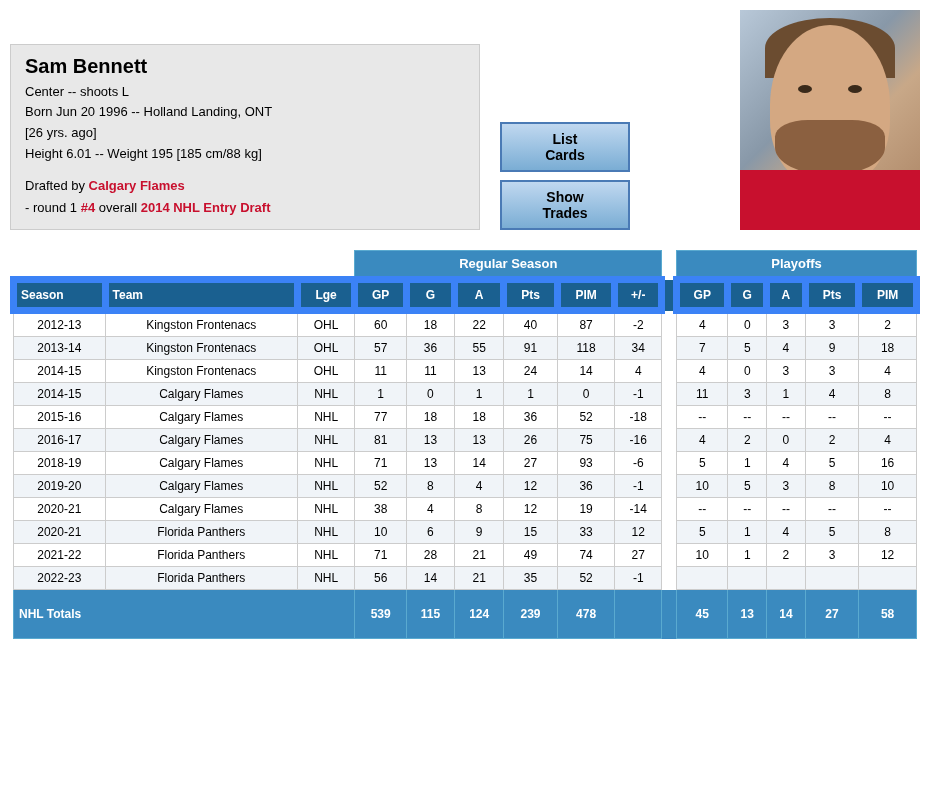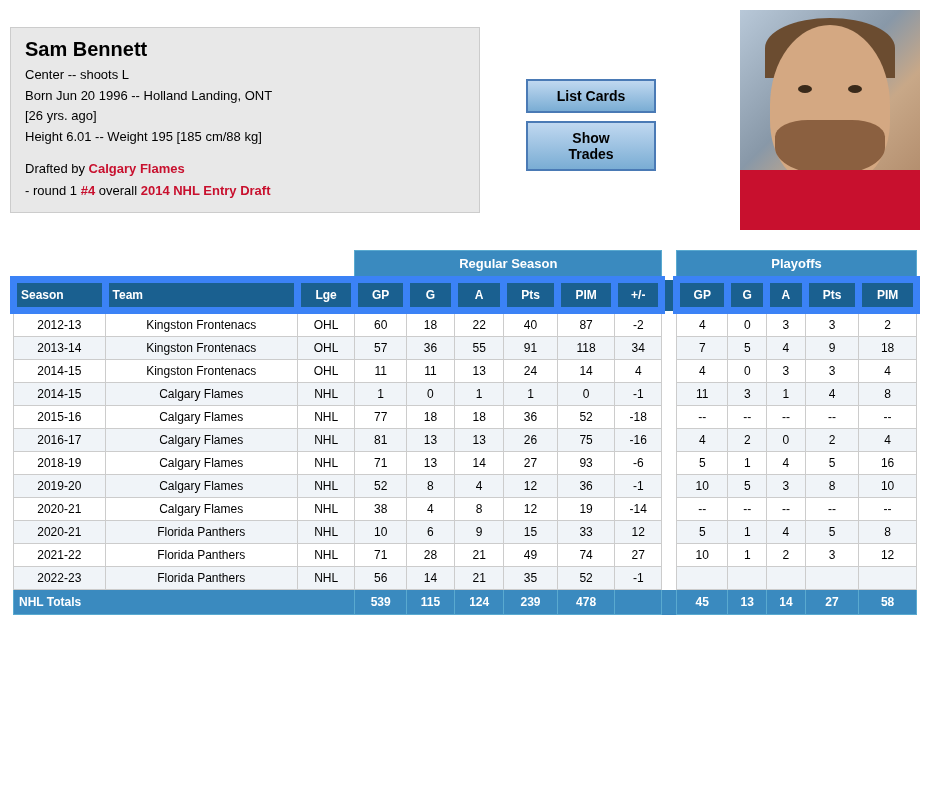--- a/index.html
+++ b/index.html
@@ -8,23 +8,22 @@
       font-size: 13px;
       background: #fff;
       width: 930px;
       min-height: 800px;
       padding: 10px;
       color: #000;
     }
 
     .top-section {
       display: flex;
-      align-items: center;
+      align-items: flex-end;
       margin-bottom: 20px;
-      gap: 26px;
     }
 
     .player-info {
       background: #e8e8e8;
       padding: 10px 14px;
       flex: 0 0 470px;
       border: 1px solid #ccc;
     }
 
     .player-name {
@@ -51,21 +50,21 @@
       display: flex;
       flex-direction: column;
       gap: 8px;
       margin-left: 20px;
       margin-top: 10px;
     }
 
     .btn {
       background: linear-gradient(to bottom, #c0d8f0, #7aadd4);
       border: 2px solid #4a7ab5;
-      padding: 7px 20px;
+      padding: 7px 36px;
       font-size: 14px;
       font-weight: bold;
       cursor: pointer;
       width: 130px;
       text-align: center;
       color: #000;
     }
 
     .player-photo {
       margin-left: auto;
@@ -190,21 +189,21 @@
     }
 
     tbody tr td.left-align {
       text-align: center;
     }
 
     .totals-row td {
       background: #3a8abf !important;
       color: #fff;
       font-weight: bold;
-      padding: 5px 5px;
+      padding: 17px 5px;
       border: 1px solid #5aaad0;
       text-align: center;
       font-size: 12px;
       margin-left: 33px;
     }
 
     .totals-row td.left-align {
       text-align: left;
     }
 

